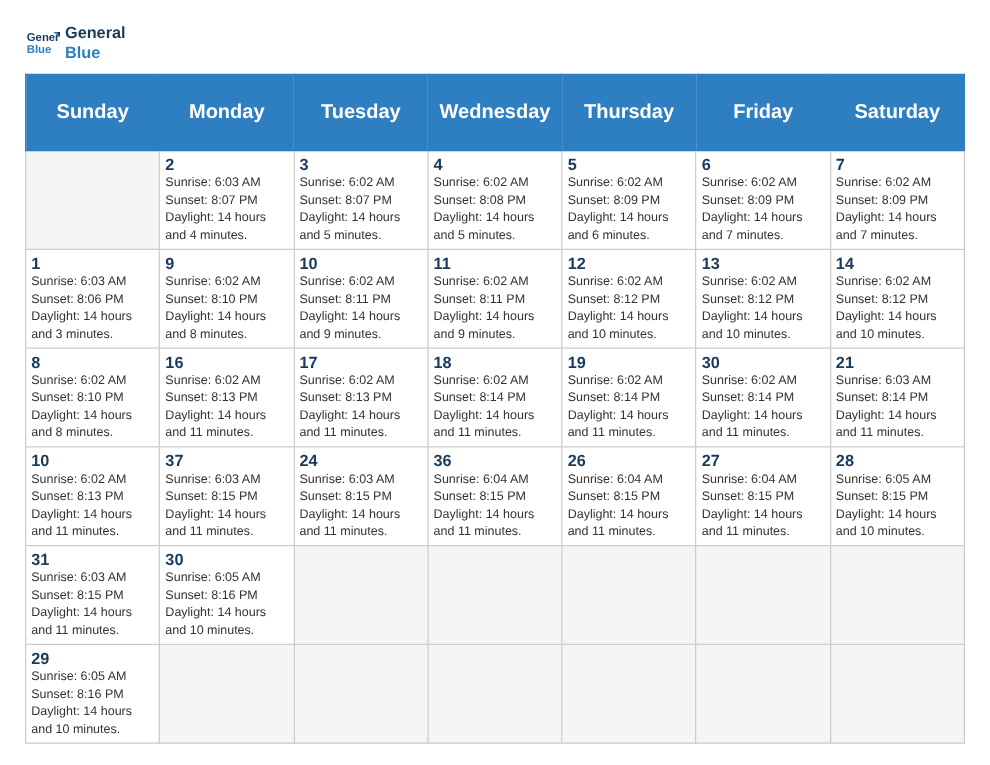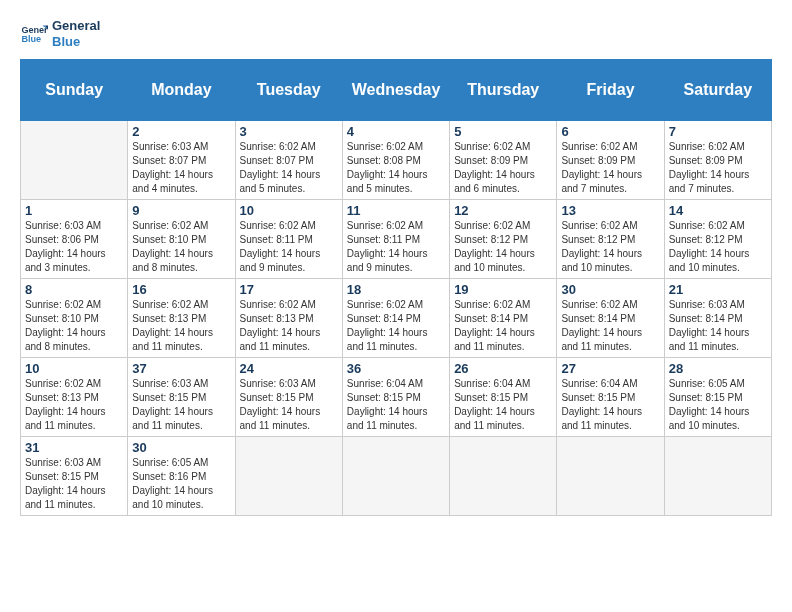--- a/index.html
+++ b/index.html
@@ -371,15 +371,31 @@
             Sunset: 8:16 PM<br>
             Daylight: 14 hours and 10 minutes.
           </div>
           </td>
           <td class="empty"></td>
           <td class="empty"></td>
           <td class="empty"></td>
           <td class="empty"></td>
           <td class="empty"></td>
         </tr>
+        <tr>
+          <td>
+          <span class="day-num">29</span>
+          <div class="day-info">
+            Sunrise: 6:05 AM<br>
+            Sunset: 8:16 PM<br>
+            Daylight: 14 hours and 10 minutes.
+          </div>
+          </td>
+          <td class="empty"></td>
+          <td class="empty"></td>
+          <td class="empty"></td>
+          <td class="empty"></td>
+          <td class="empty"></td>
+          <td class="empty"></td>
+        </tr>
       </tbody>
   </table>
 </div>
 
 </body></html>

